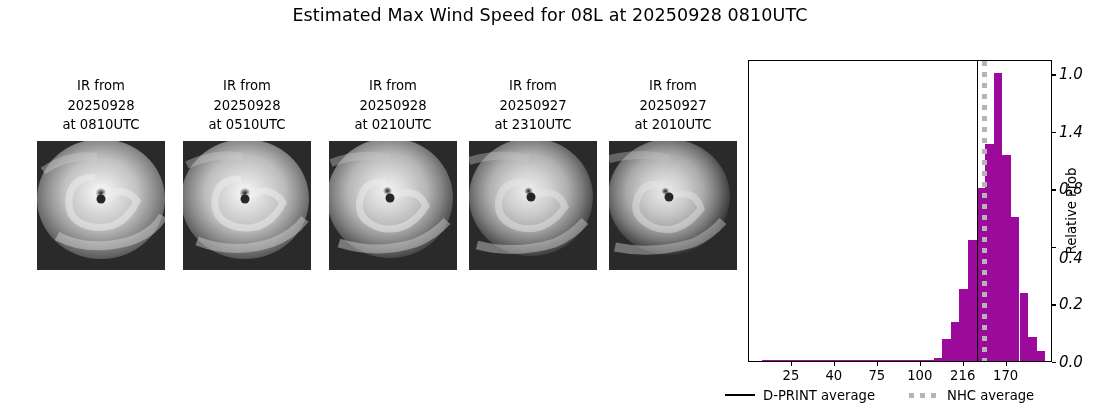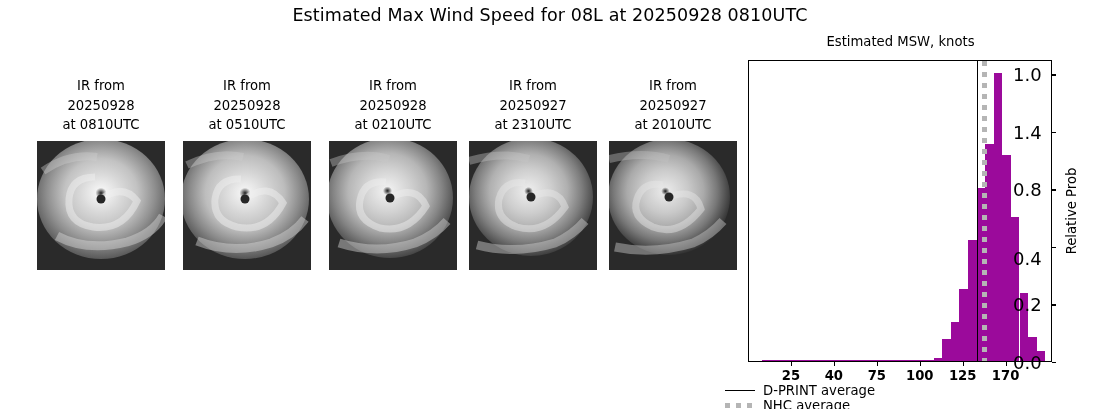--- a/index.html
+++ b/index.html
@@ -112,56 +112,56 @@
     height: 4px;
     background: #000000;
   }
   .xticklabel {
     position: absolute;
     top: 368px;
     font-size: 13.2px;
     color: #000000;
     text-align: center;
     transform: translateX(-50%);
-    font-weight: bold;
   }
   .ytick {
     position: absolute;
     left: 1052px;
     width: 4px;
     height: 1.3px;
     background: #000000;
   }
   .yticklabel {
     position: absolute;
-    left: 1013px;
-    font-size: 18px;
+    left: 1059px;
+    font-size: 15px;
     color: #000000;
     transform: translateY(-50%);
+    font-style: italic;
   }
   #ylabel {
     position: absolute;
     left: 1064px;
     top: 211px;
     font-size: 13.2px;
     color: #000000;
     transform: rotate(-90deg) translateX(-50%);
     transform-origin: left top;
     white-space: nowrap;
   }
 
   
   #legend {
     position: absolute;
     left: 725px;
     top: 383px;
     width: 360px;
     height: 24px;
     display: flex;
-    flex-direction: column;
+    align-items: center;
   }
   .legend-entry {
     display: flex;
     align-items: center;
   }
   .legend-swatch-line {
     width: 30px;
     height: 1.8px;
     background: #000000;
     margin-right: 8px;
@@ -311,21 +311,20 @@
       <path d="M60 56 q26 -10 32 12 q-22 28 -48 18 q-22 -10 -16 -28 q6 -18 26 -14" fill="none" stroke="#e6e6e6" stroke-width="7" opacity="0.46"></path>
       <path d="M6 106 q38 8 78 -4 q18 -8 30 -22" fill="none" stroke="#cdcdcd" stroke-width="9" opacity="0.45"></path>
       <path d="M0 18 q34 -8 60 0" fill="none" stroke="#c0c0c0" stroke-width="8" opacity="0.4"></path>
       <circle cx="60" cy="56" r="4.5" fill="#262626"></circle>
     </svg>
   </div>
 </div>
 
 <div id="chart-area">
 
-  <div id="chart-title">Estimated MSW, knots</div>
 
   <div id="plot-frame">
     <div id="bars-layer">
         <div class="bar" style="left: 12.8814px; width: 8.58757px; height: 1.2px; background: rgb(155, 10, 155);"></div>
         <div class="bar" style="left: 21.4689px; width: 8.58757px; height: 1.2px; background: rgb(155, 10, 155);"></div>
         <div class="bar" style="left: 30.0565px; width: 8.58757px; height: 1.2px; background: rgb(155, 10, 155);"></div>
         <div class="bar" style="left: 38.6441px; width: 8.58757px; height: 1.2px; background: rgb(155, 10, 155);"></div>
         <div class="bar" style="left: 47.2316px; width: 8.58757px; height: 1.2px; background: rgb(155, 10, 155);"></div>
         <div class="bar" style="left: 55.8192px; width: 8.58757px; height: 1.2px; background: rgb(155, 10, 155);"></div>
         <div class="bar" style="left: 64.4068px; width: 8.58757px; height: 1.2px; background: rgb(155, 10, 155);"></div>
@@ -365,21 +364,21 @@
   <div id="xticks-layer">
       <div class="xtick" style="left: 790.938px;"></div>
       <div class="xticklabel" style="left: 790.938px;">25</div>
       <div class="xtick" style="left: 833.876px;"></div>
       <div class="xticklabel" style="left: 833.876px;">40</div>
       <div class="xtick" style="left: 876.814px;"></div>
       <div class="xticklabel" style="left: 876.814px;">75</div>
       <div class="xtick" style="left: 919.751px;"></div>
       <div class="xticklabel" style="left: 919.751px;">100</div>
       <div class="xtick" style="left: 962.689px;"></div>
-      <div class="xticklabel" style="left: 962.689px;">125</div>
+      <div class="xticklabel" style="left: 962.689px;">216</div>
       <div class="xtick" style="left: 1005.63px;"></div>
       <div class="xticklabel" style="left: 1005.63px;">170</div>
     </div>
   <div id="yticks-layer">
       <div class="ytick" style="top: 362px;"></div>
       <div class="yticklabel" style="top: 362px;">0.0</div>
       <div class="ytick" style="top: 304.476px;"></div>
       <div class="yticklabel" style="top: 304.476px;">0.2</div>
       <div class="ytick" style="top: 246.952px;"></div>
       <div class="yticklabel" style="top: 246.952px; margin-top: 11px;">0.4</div>

